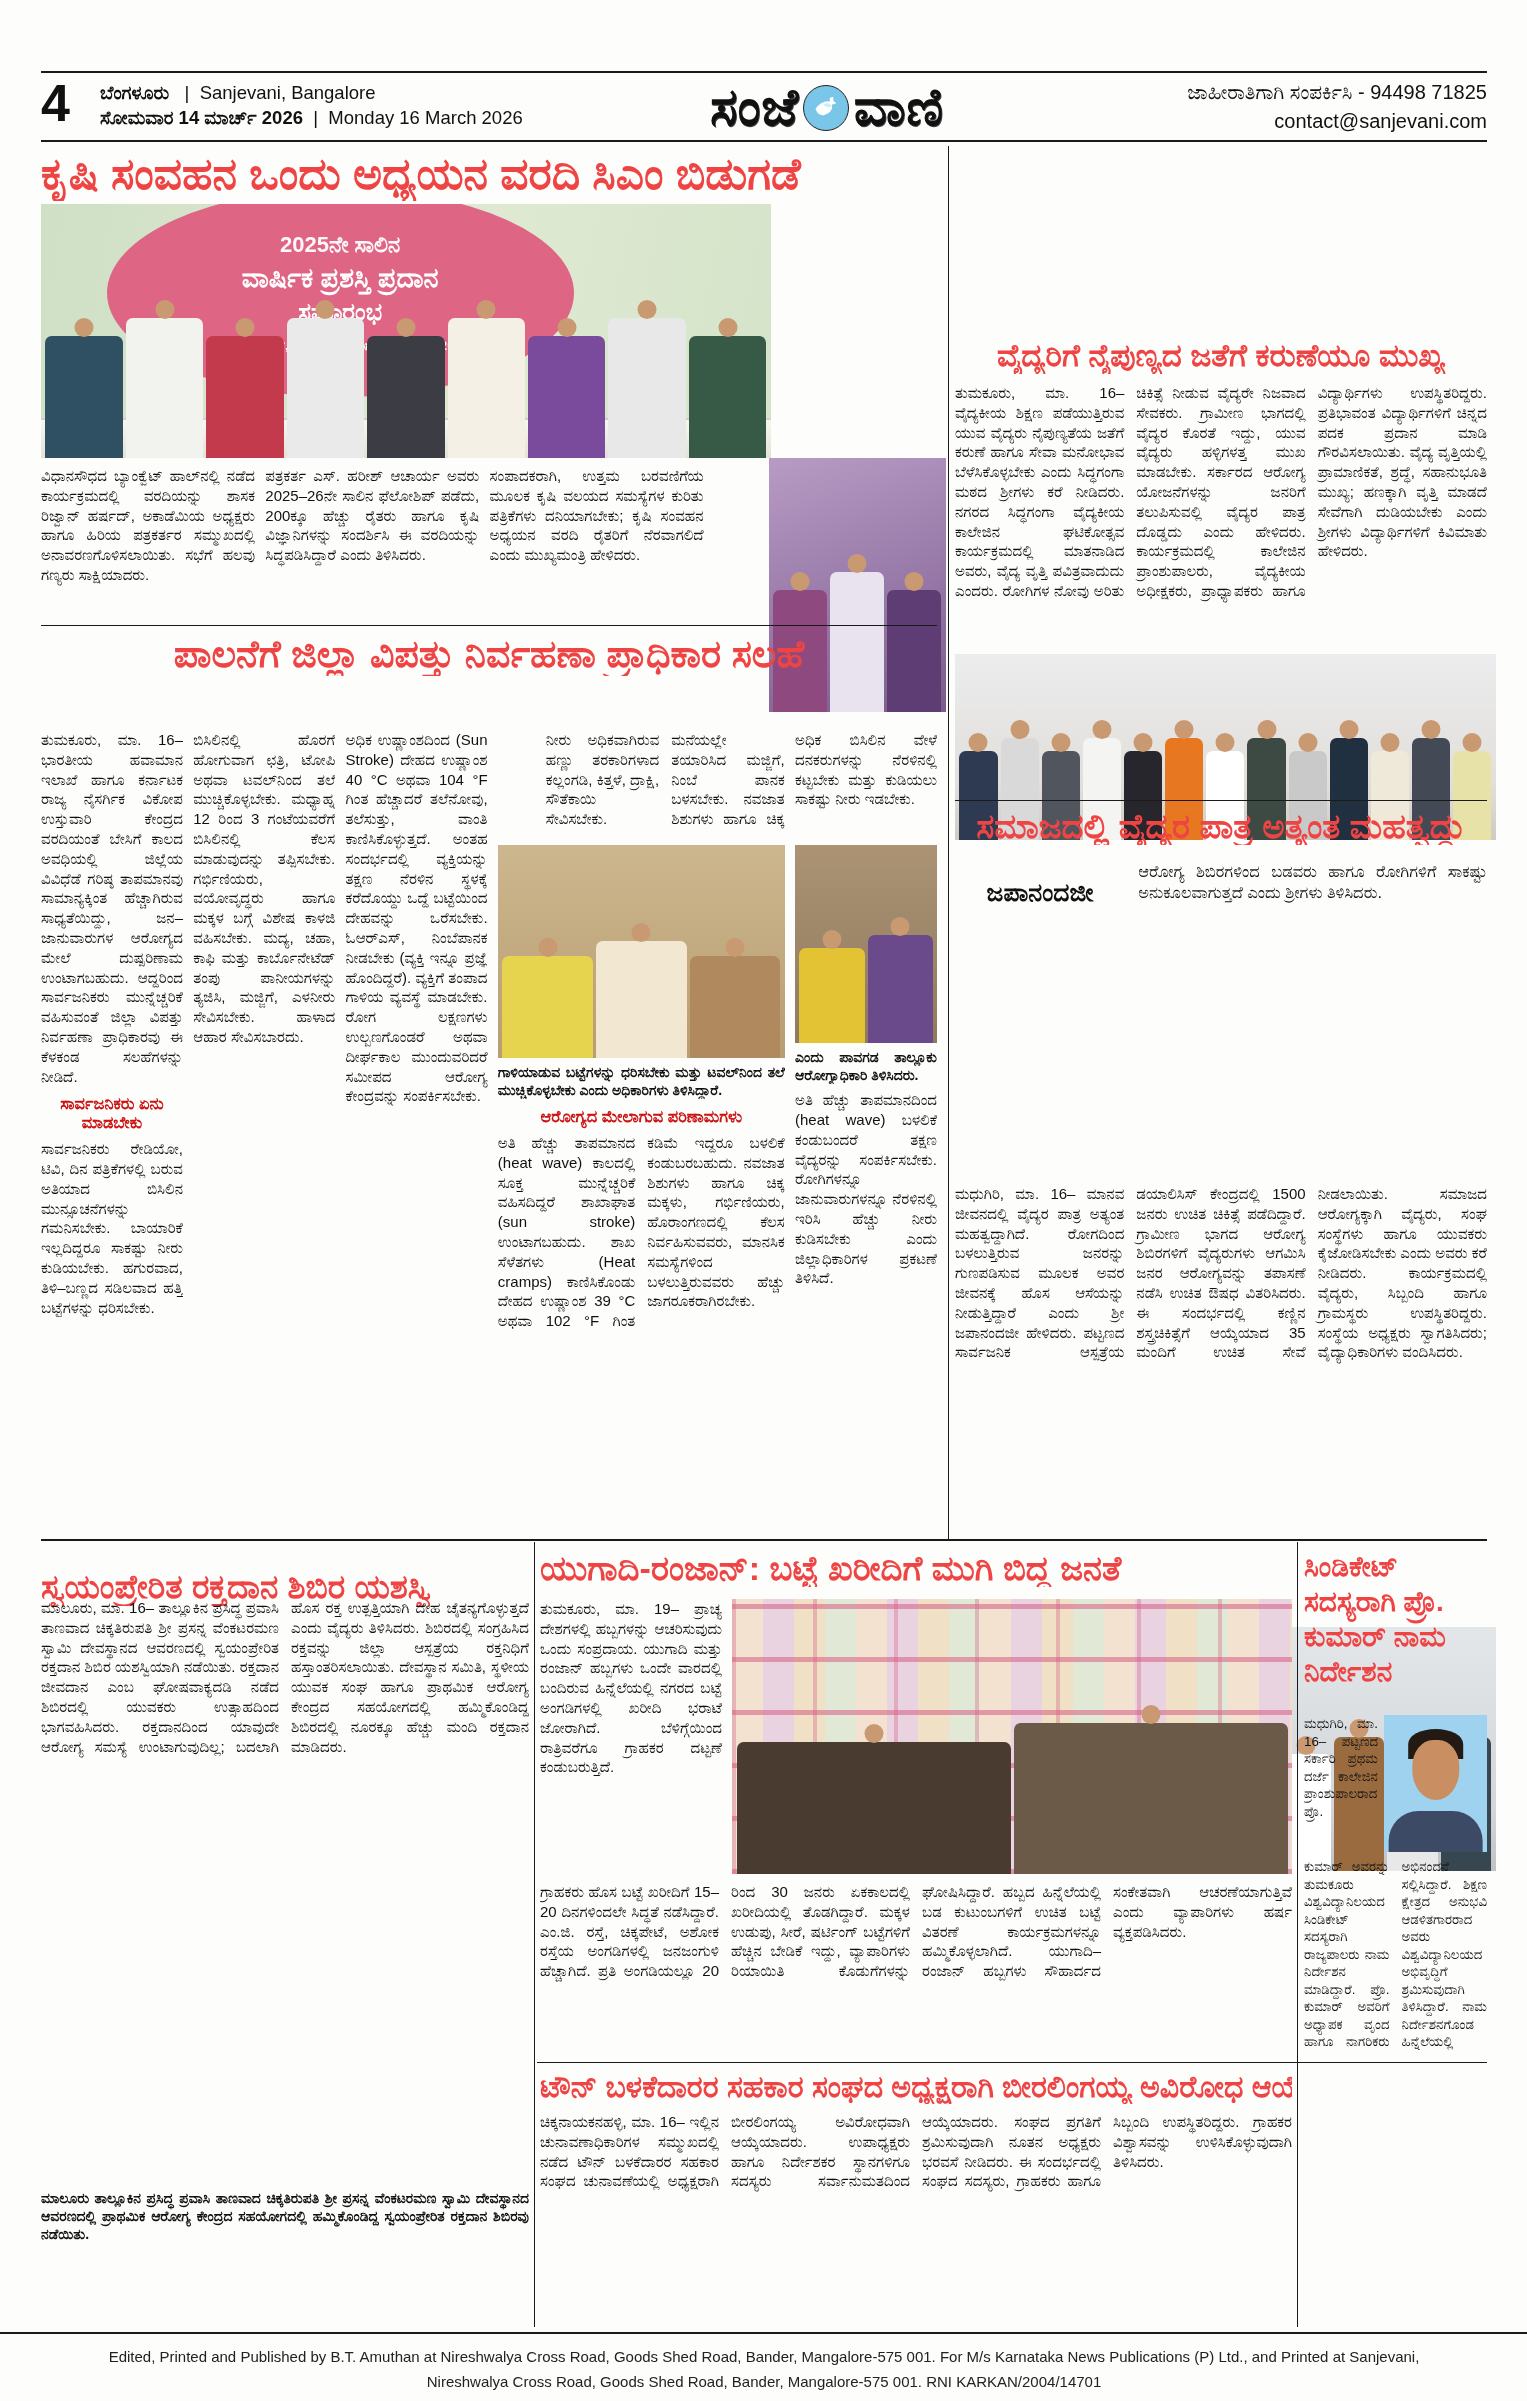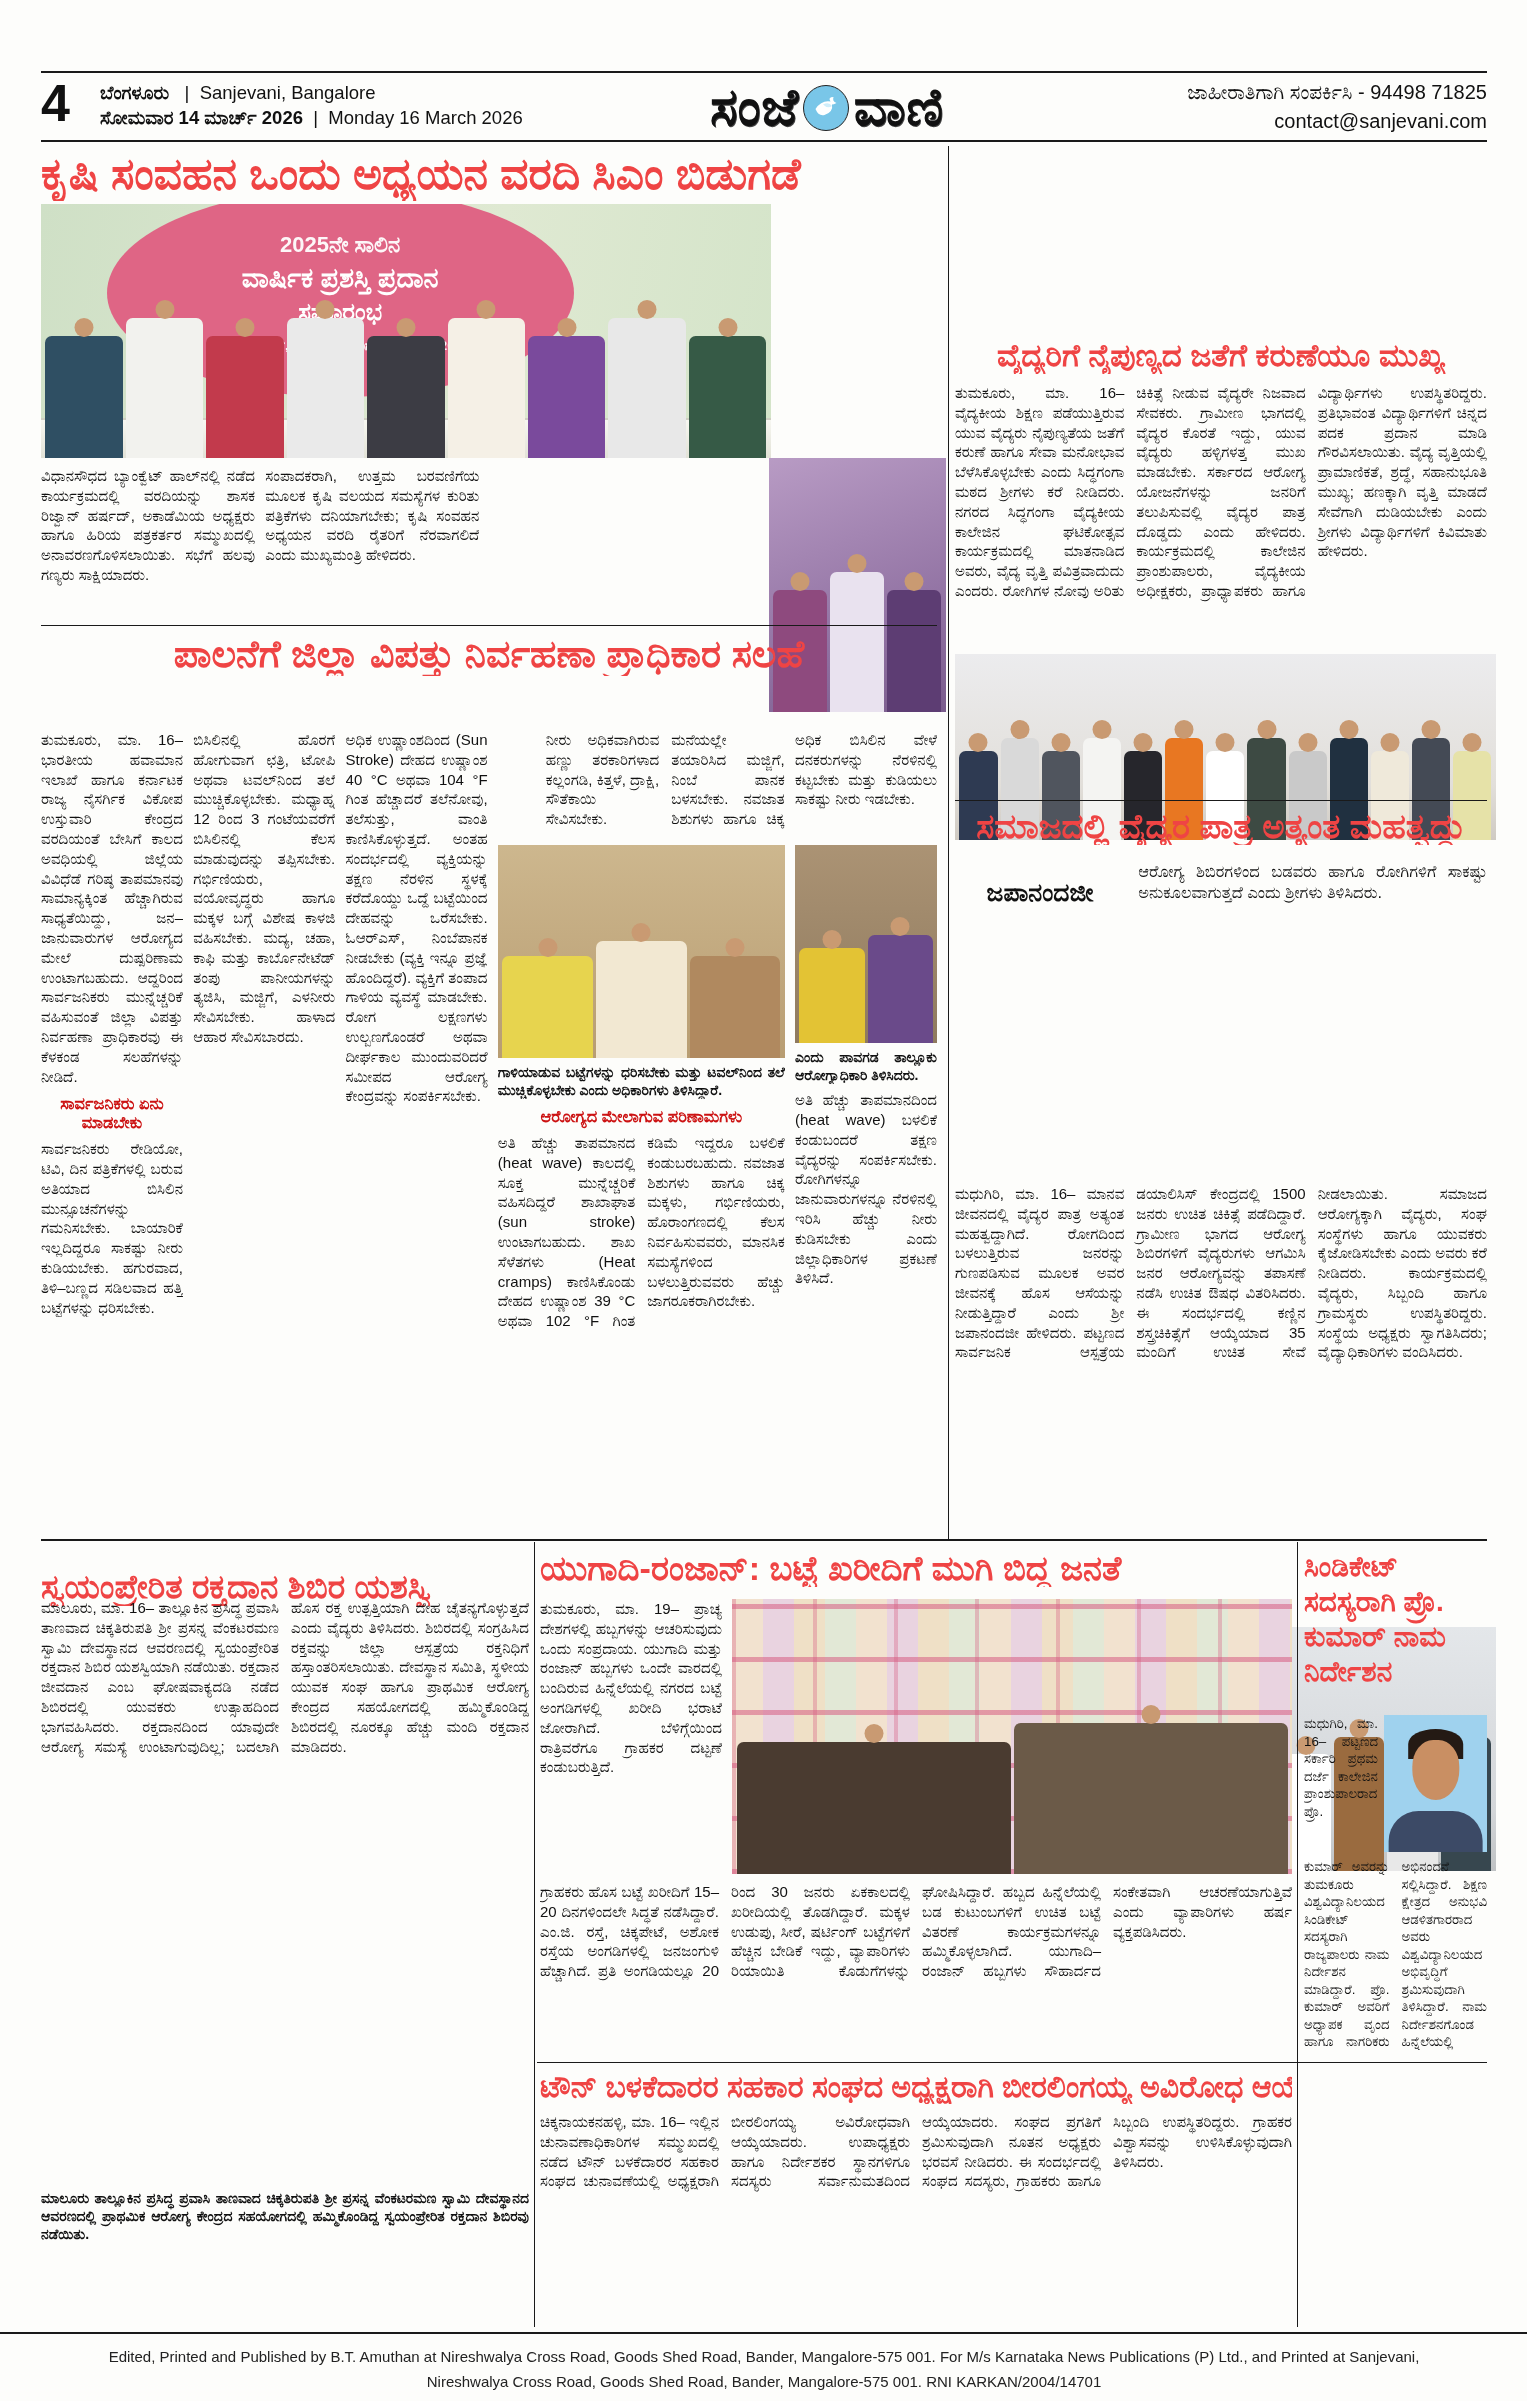--- a/index.html
+++ b/index.html
@@ -135,20 +135,21 @@
     </div>
 
   <div class="abs photo ph-purple" style="left:769px;top:204px;width:168px;height:254px;">
       <div class="person" style="background: rgb(142, 74, 126); height: 48%;"></div>
       <div class="person" style="background: rgb(233, 226, 239); height: 55%;"></div>
       <div class="person" style="background: rgb(93, 61, 115); height: 48%;"></div>
     </div>
 
   <div class="abs colflex" style="left:41px;top:466px;width:896px;height:154px;">
     <div class="bodytxt" style="width:214px;">ವಿಧಾನಸೌಧದ ಬ್ಯಾಂಕ್ವೆಟ್ ಹಾಲ್‌ನಲ್ಲಿ ನಡೆದ ಕಾರ್ಯಕ್ರಮದಲ್ಲಿ ವರದಿಯನ್ನು ಶಾಸಕ ರಿಜ್ವಾನ್ ಹರ್ಷದ್, ಅಕಾಡೆಮಿಯ ಅಧ್ಯಕ್ಷರು ಹಾಗೂ ಹಿರಿಯ ಪತ್ರಕರ್ತರ ಸಮ್ಮುಖದಲ್ಲಿ ಅನಾವರಣಗೊಳಿಸಲಾಯಿತು. ಸಭೆಗೆ ಹಲವು ಗಣ್ಯರು ಸಾಕ್ಷಿಯಾದರು.</div>
+    <div class="bodytxt" style="width:214px;">ಪತ್ರಕರ್ತ ಎಸ್. ಹರೀಶ್ ಆಚಾರ್ಯ ಅವರು 2025–26ನೇ ಸಾಲಿನ ಫೆಲೋಶಿಪ್ ಪಡೆದು, 200ಕ್ಕೂ ಹೆಚ್ಚು ರೈತರು ಹಾಗೂ ಕೃಷಿ ವಿಜ್ಞಾನಿಗಳನ್ನು ಸಂದರ್ಶಿಸಿ ಈ ವರದಿಯನ್ನು ಸಿದ್ಧಪಡಿಸಿದ್ದಾರೆ ಎಂದು ತಿಳಿಸಿದರು.</div>
     <div class="bodytxt" style="width:214px;">ಸಂಪಾದಕರಾಗಿ, ಉತ್ತಮ ಬರವಣಿಗೆಯ ಮೂಲಕ ಕೃಷಿ ವಲಯದ ಸಮಸ್ಯೆಗಳ ಕುರಿತು ಪತ್ರಿಕೆಗಳು ದನಿಯಾಗಬೇಕು; ಕೃಷಿ ಸಂವಹನ ಅಧ್ಯಯನ ವರದಿ ರೈತರಿಗೆ ನೆರವಾಗಲಿದೆ ಎಂದು ಮುಖ್ಯಮಂತ್ರಿ ಹೇಳಿದರು.</div>
   </div>
 
   <div class="rule-h" style="left:41px;top:625px;width:896px;height:0.7px;"></div>
 
   <div class="abs" style="left:41px;top:633px;width:896px;">
     <div class="hl hl-heat">ಪಾಲನೆಗೆ ಜಿಲ್ಲಾ ವಿಪತ್ತು ನಿರ್ವಹಣಾ ಪ್ರಾಧಿಕಾರ ಸಲಹೆ</div>
   </div>
 
   <div class="abs colflex" style="left:41px;top:730px;width:896px;height:804px;">

